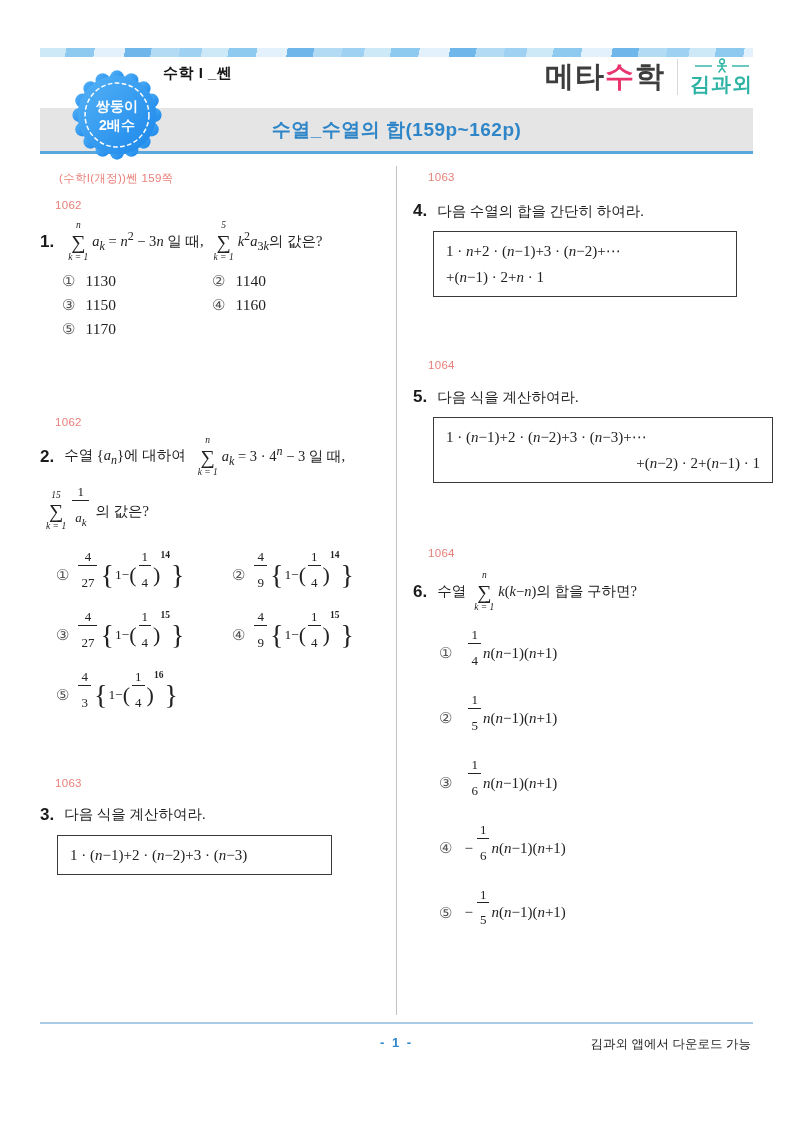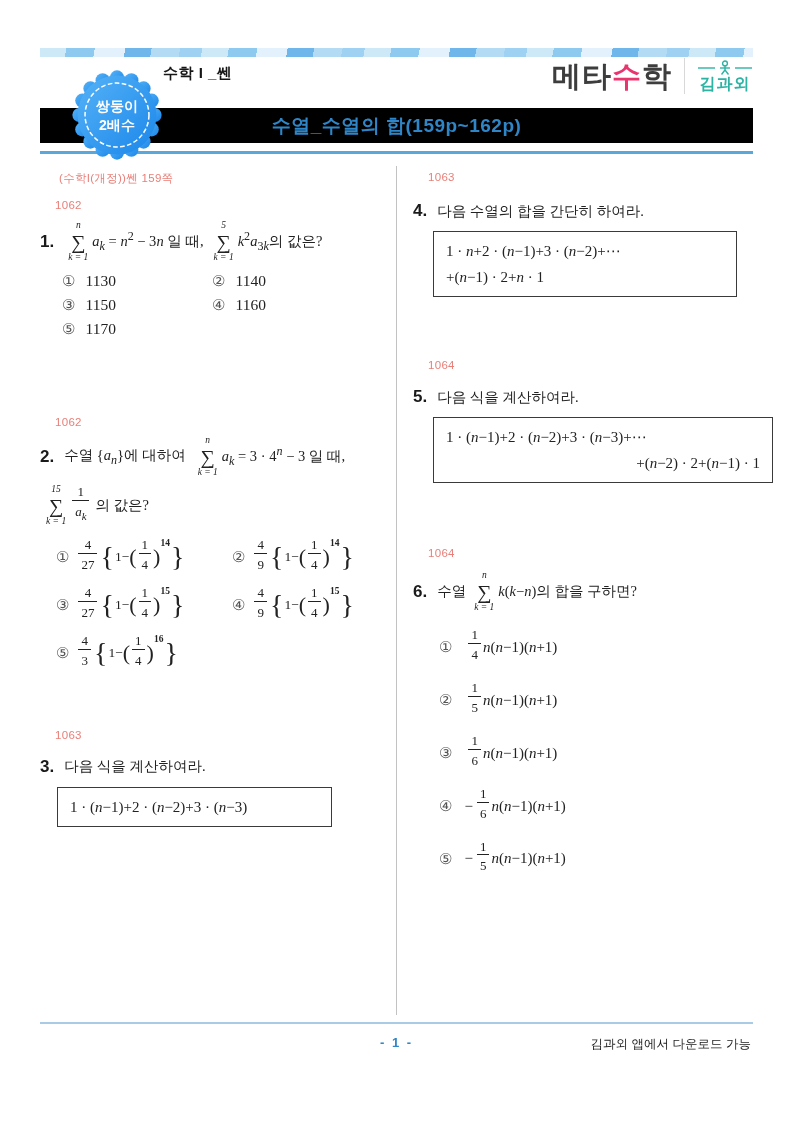--- a/index.html
+++ b/index.html
@@ -15,23 +15,23 @@
   .subject { position:absolute; left:163px; top:64px;
     font-family:"Liberation Sans", sans-serif; font-weight:bold;
     font-size:15px; color:#161616; letter-spacing:.5px; }
   .logo { position:absolute; right:40px; top:58px; display:flex; align-items:center; }
   .logo-main { font-family:"Liberation Sans", sans-serif; font-weight:bold;
     font-size:29px; letter-spacing:1px; color:#3d3d3d; line-height:1;margin-left:20px; }
   .logo-main .accent { color:#e8356e; }
   .logo-sep { width:1px; height:36px; background:#d8d8d8; margin:0 12px; }
   .logo-sub { display:flex; flex-direction:column; align-items:center; }
   .logo-sub-text { font-family:Liberation Serif, serif; font-weight:bold;
-    font-size:16px; color:#2cb3a4; letter-spacing:1px; line-height:1.1; }
-  .title-band { position:absolute; left:40px; right:40px; top:108px; height:35px;
-    background:#000000; display:flex; align-items:center; justify-content:center; }
+    font-size:20px; color:#2cb3a4; letter-spacing:1px; line-height:1.1; }
+  .title-band { position:absolute; left:40px; right:40px; top:108px; height:43px;
+    background:#e5e5e5; display:flex; align-items:center; justify-content:center; }
   .page-title { font-family:"Liberation Sans", sans-serif; font-weight:bold;
     font-size:19px; color:#2e86c8; letter-spacing:.5px; }
   .header-line { position:absolute; left:40px; right:40px; top:151px; height:3px;
     background:#5aa7dc; }
   .badge { position:absolute; left:70px; top:68px; width:94px; height:94px; z-index:5; }
 
   
   .col-divider { position:absolute; left:396px; top:166px; width:1px; height:849px;
     background:#c2c2c2; }
   .left-col  { position:absolute; left:40px;  top:165px; width:346px; }
@@ -49,21 +49,21 @@
 
   .sum { display:inline-flex; flex-direction:column; align-items:center;
     line-height:1; margin:0 4px; flex:0 0 auto; }
   .sum .top { font-size:9.5px; font-style:italic; }
   .sum .sig { font-size:20px; margin:1px 0; }
   .sum .bot { font-size:9.5px; font-style:italic; }
 
   .frac { display:inline-flex; flex-direction:column; align-items:center;
     line-height:1.15; font-size:13px; margin:0 2px; flex:0 0 auto; }
   .frac .fn { padding:0 3px; }
-  .frac .fd { padding:4px 3px; border-top:1px solid #222; }
+  .frac .fd { padding:10px 3px; border-top:1px solid #222; }
 
   .choices-grid { display:grid; grid-template-columns:150px 150px; row-gap:6px;
     margin:10px 0 0 22px; font-size:15.5px; }
   .choice { display:flex; align-items:center; }
   .clabel { color:#555; margin-right:10px; font-size:15px; flex:0 0 auto; }
 
   .choices2 { display:grid; grid-template-columns:176px 1fr; row-gap:9px;
     margin:12px 0 0 16px; }
   .cexpr { display:inline-flex; align-items:center; font-size:13.5px; }
   .cexpr .clabel { margin-right:7px; }

